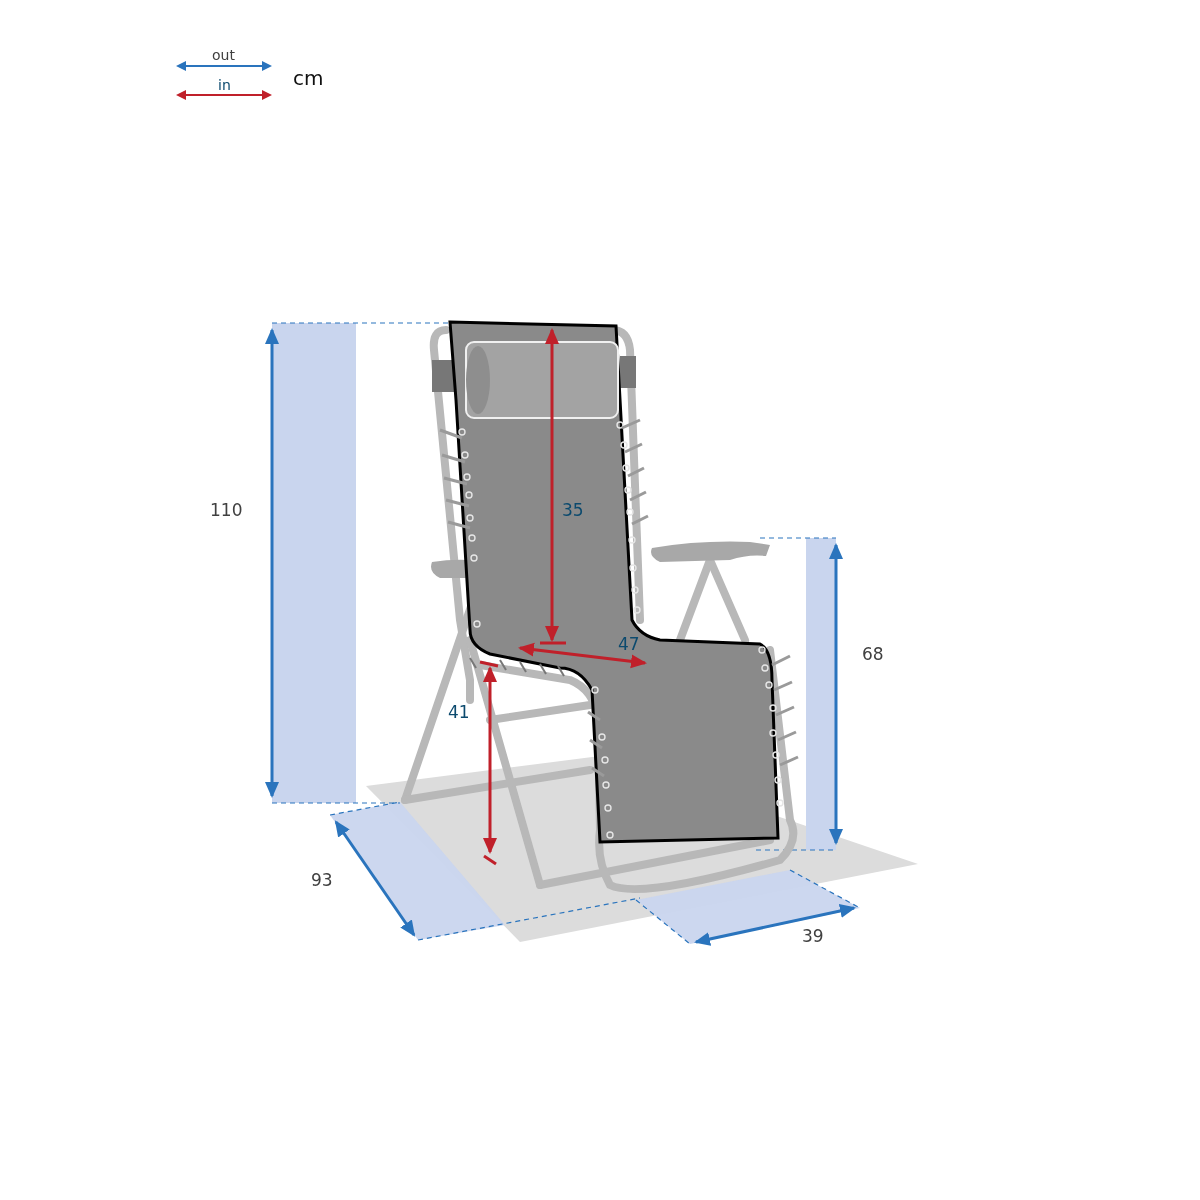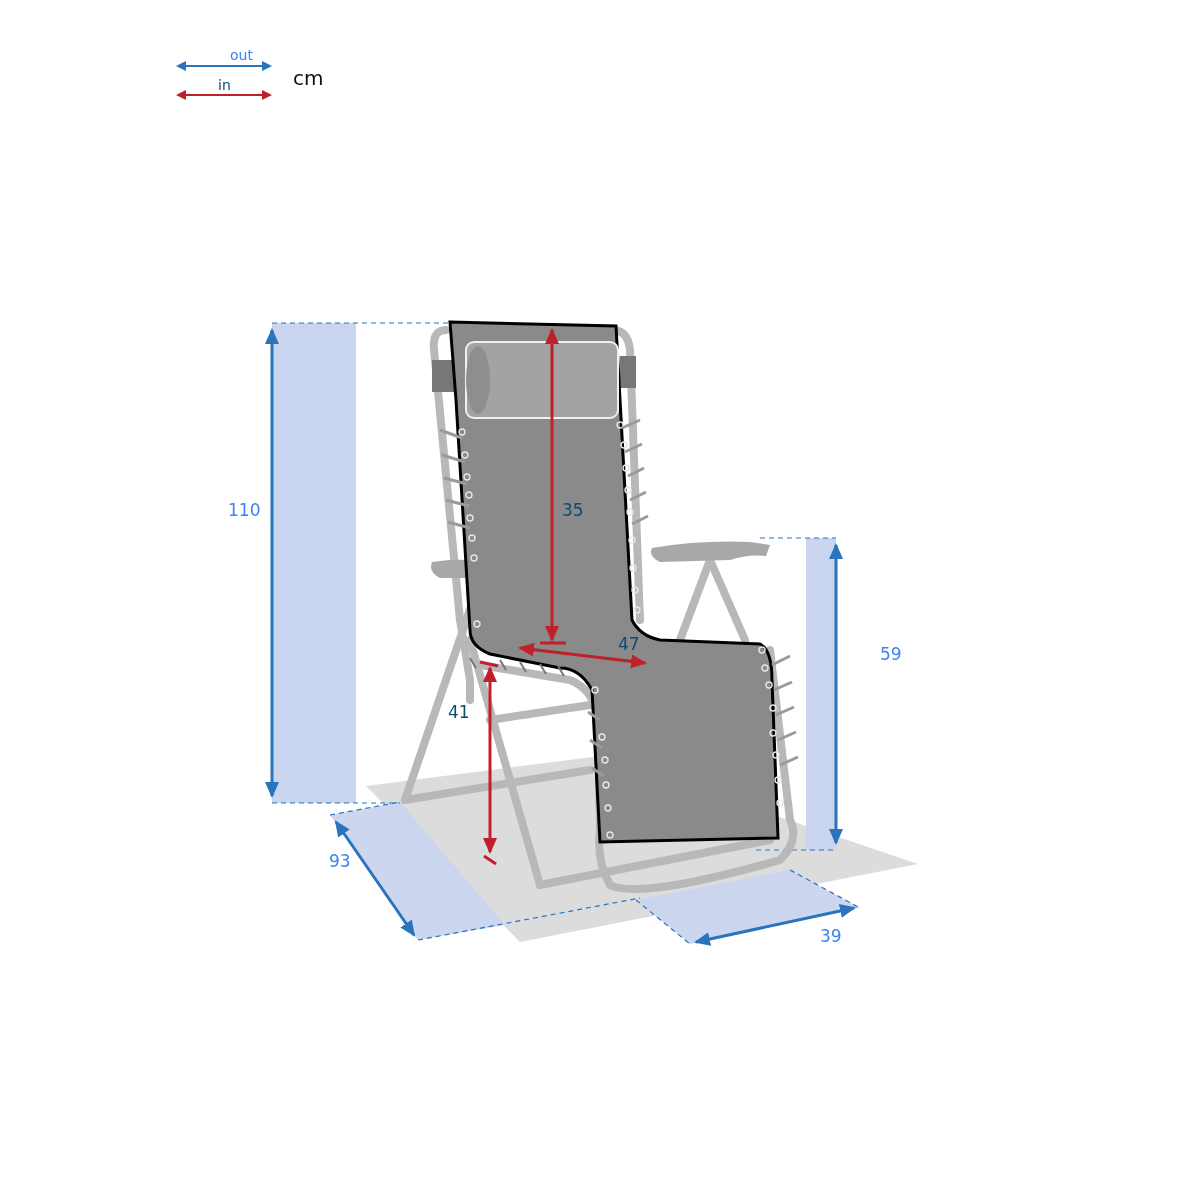--- a/index.html
+++ b/index.html
@@ -1,19 +1,19 @@
 <!DOCTYPE html>
 <html><head>
 <meta charset="utf-8">
 <style>
   html, body { margin:0; padding:0; background:#ffffff; }
   body { width:1200px; height:1200px; position:relative; overflow:hidden; font-family:"Liberation Sans", sans-serif; }
   .canvas { position:absolute; left:0; top:0; width:1200px; height:1200px; }
   .lbl { position:absolute; font-family:"DejaVu Sans", sans-serif; font-size:17px; line-height:1; }
-  .out { color:#3b82f6;margin-left:18px; }
+  .out { color:#404040; }
   .in { color:#0c4a6e; }
   .legend-text { position:absolute; font-family:"DejaVu Sans", sans-serif; font-size:14px; line-height:1; }
   .unit { position:absolute; left:293px; top:66px; font-family:"DejaVu Sans", sans-serif; font-size:20px; color:#111; }
 </style>
 </head>
 <body>
 
 <div class="canvas">
 <svg width="1200" height="1200" viewBox="0 0 1200 1200" xmlns="http://www.w3.org/2000/svg">
   <defs>
@@ -153,18 +153,18 @@
   <line x1="480" y1="662" x2="498" y2="666" stroke="#c0202a" stroke-width="3"></line>
   <line x1="484" y1="856" x2="496" y2="864" stroke="#c0202a" stroke-width="3"></line>
 </svg>
 </div>
 
 <span class="legend-text out" style="left:212px; top:48px;">out</span>
 <span class="legend-text in" style="left:218px; top:78px;">in</span>
 <span class="unit">cm</span>
 
 <span class="lbl out" style="left:210px; top:502px;">110</span>
-<span class="lbl out" style="left:862px; top:646px;">59</span>
-<span class="lbl out" style="left:311px; top:853px;">93</span>
+<span class="lbl out" style="left:862px; top:646px;">68</span>
+<span class="lbl out" style="left:311px; top:872px;">93</span>
 <span class="lbl out" style="left:802px; top:928px;">39</span>
 <span class="lbl in" style="left:562px; top:502px;">35</span>
 <span class="lbl in" style="left:618px; top:636px;">47</span>
 <span class="lbl in" style="left:448px; top:704px;">41</span>
 
 </body></html>

